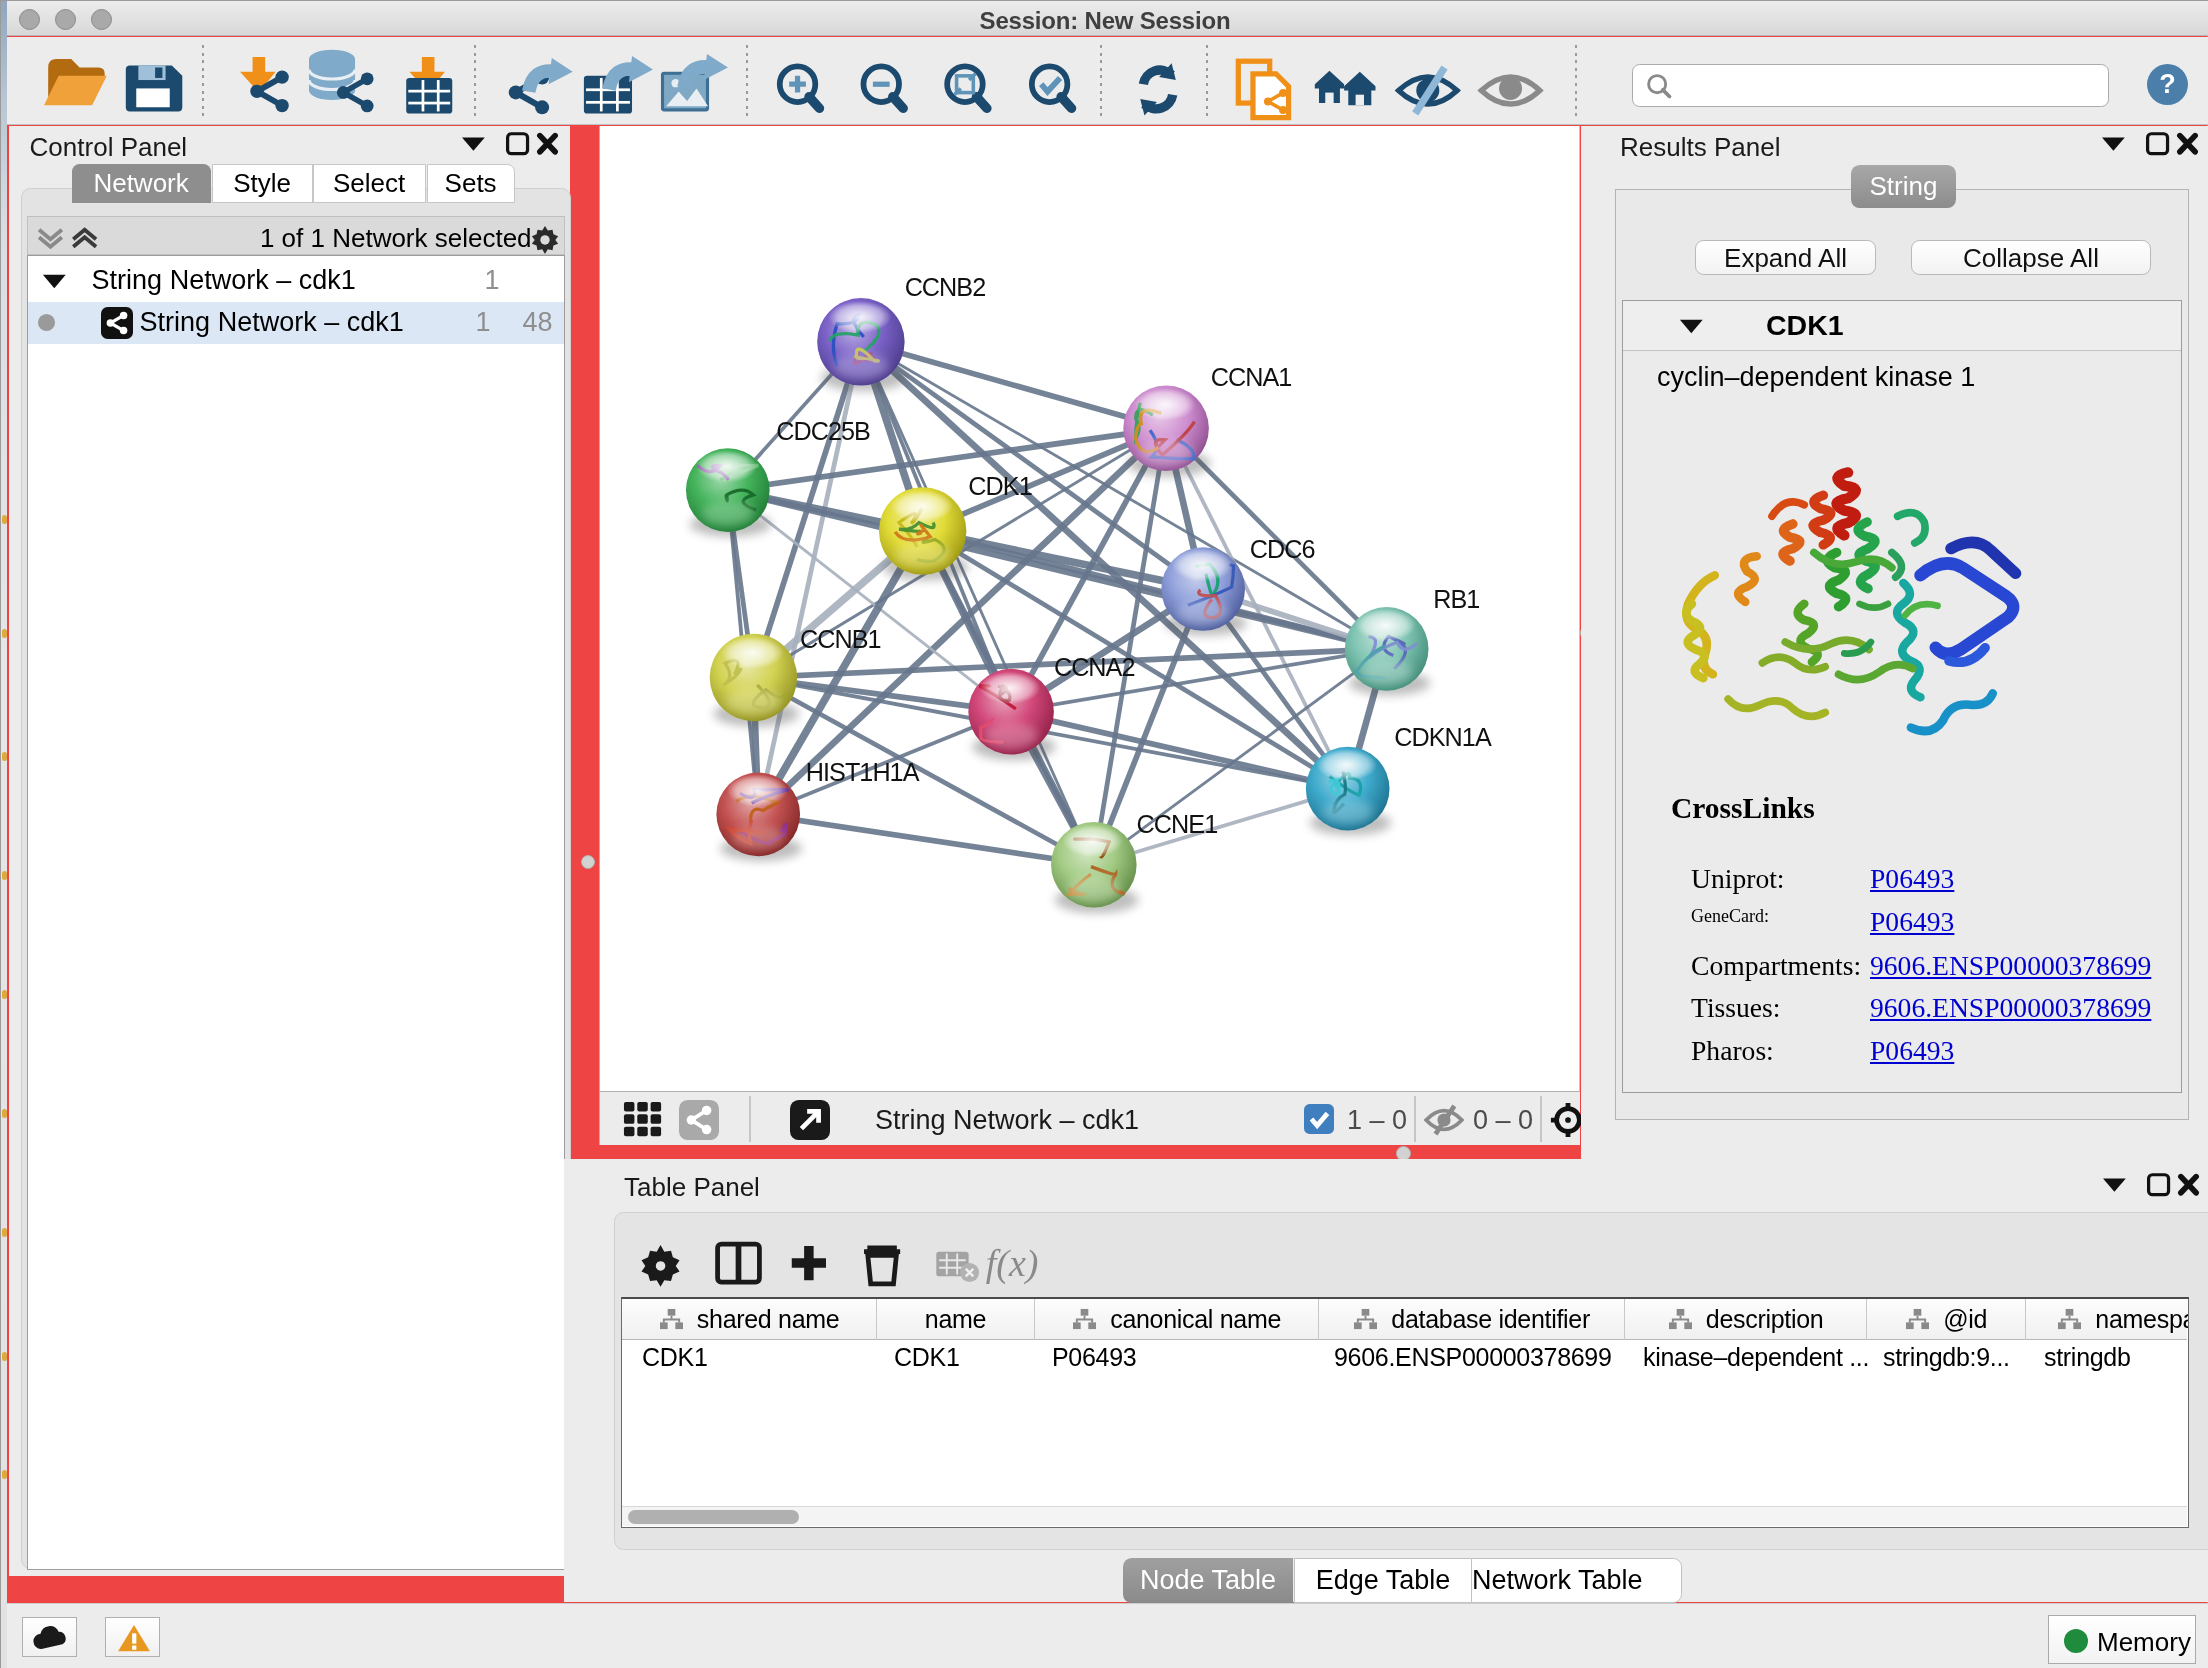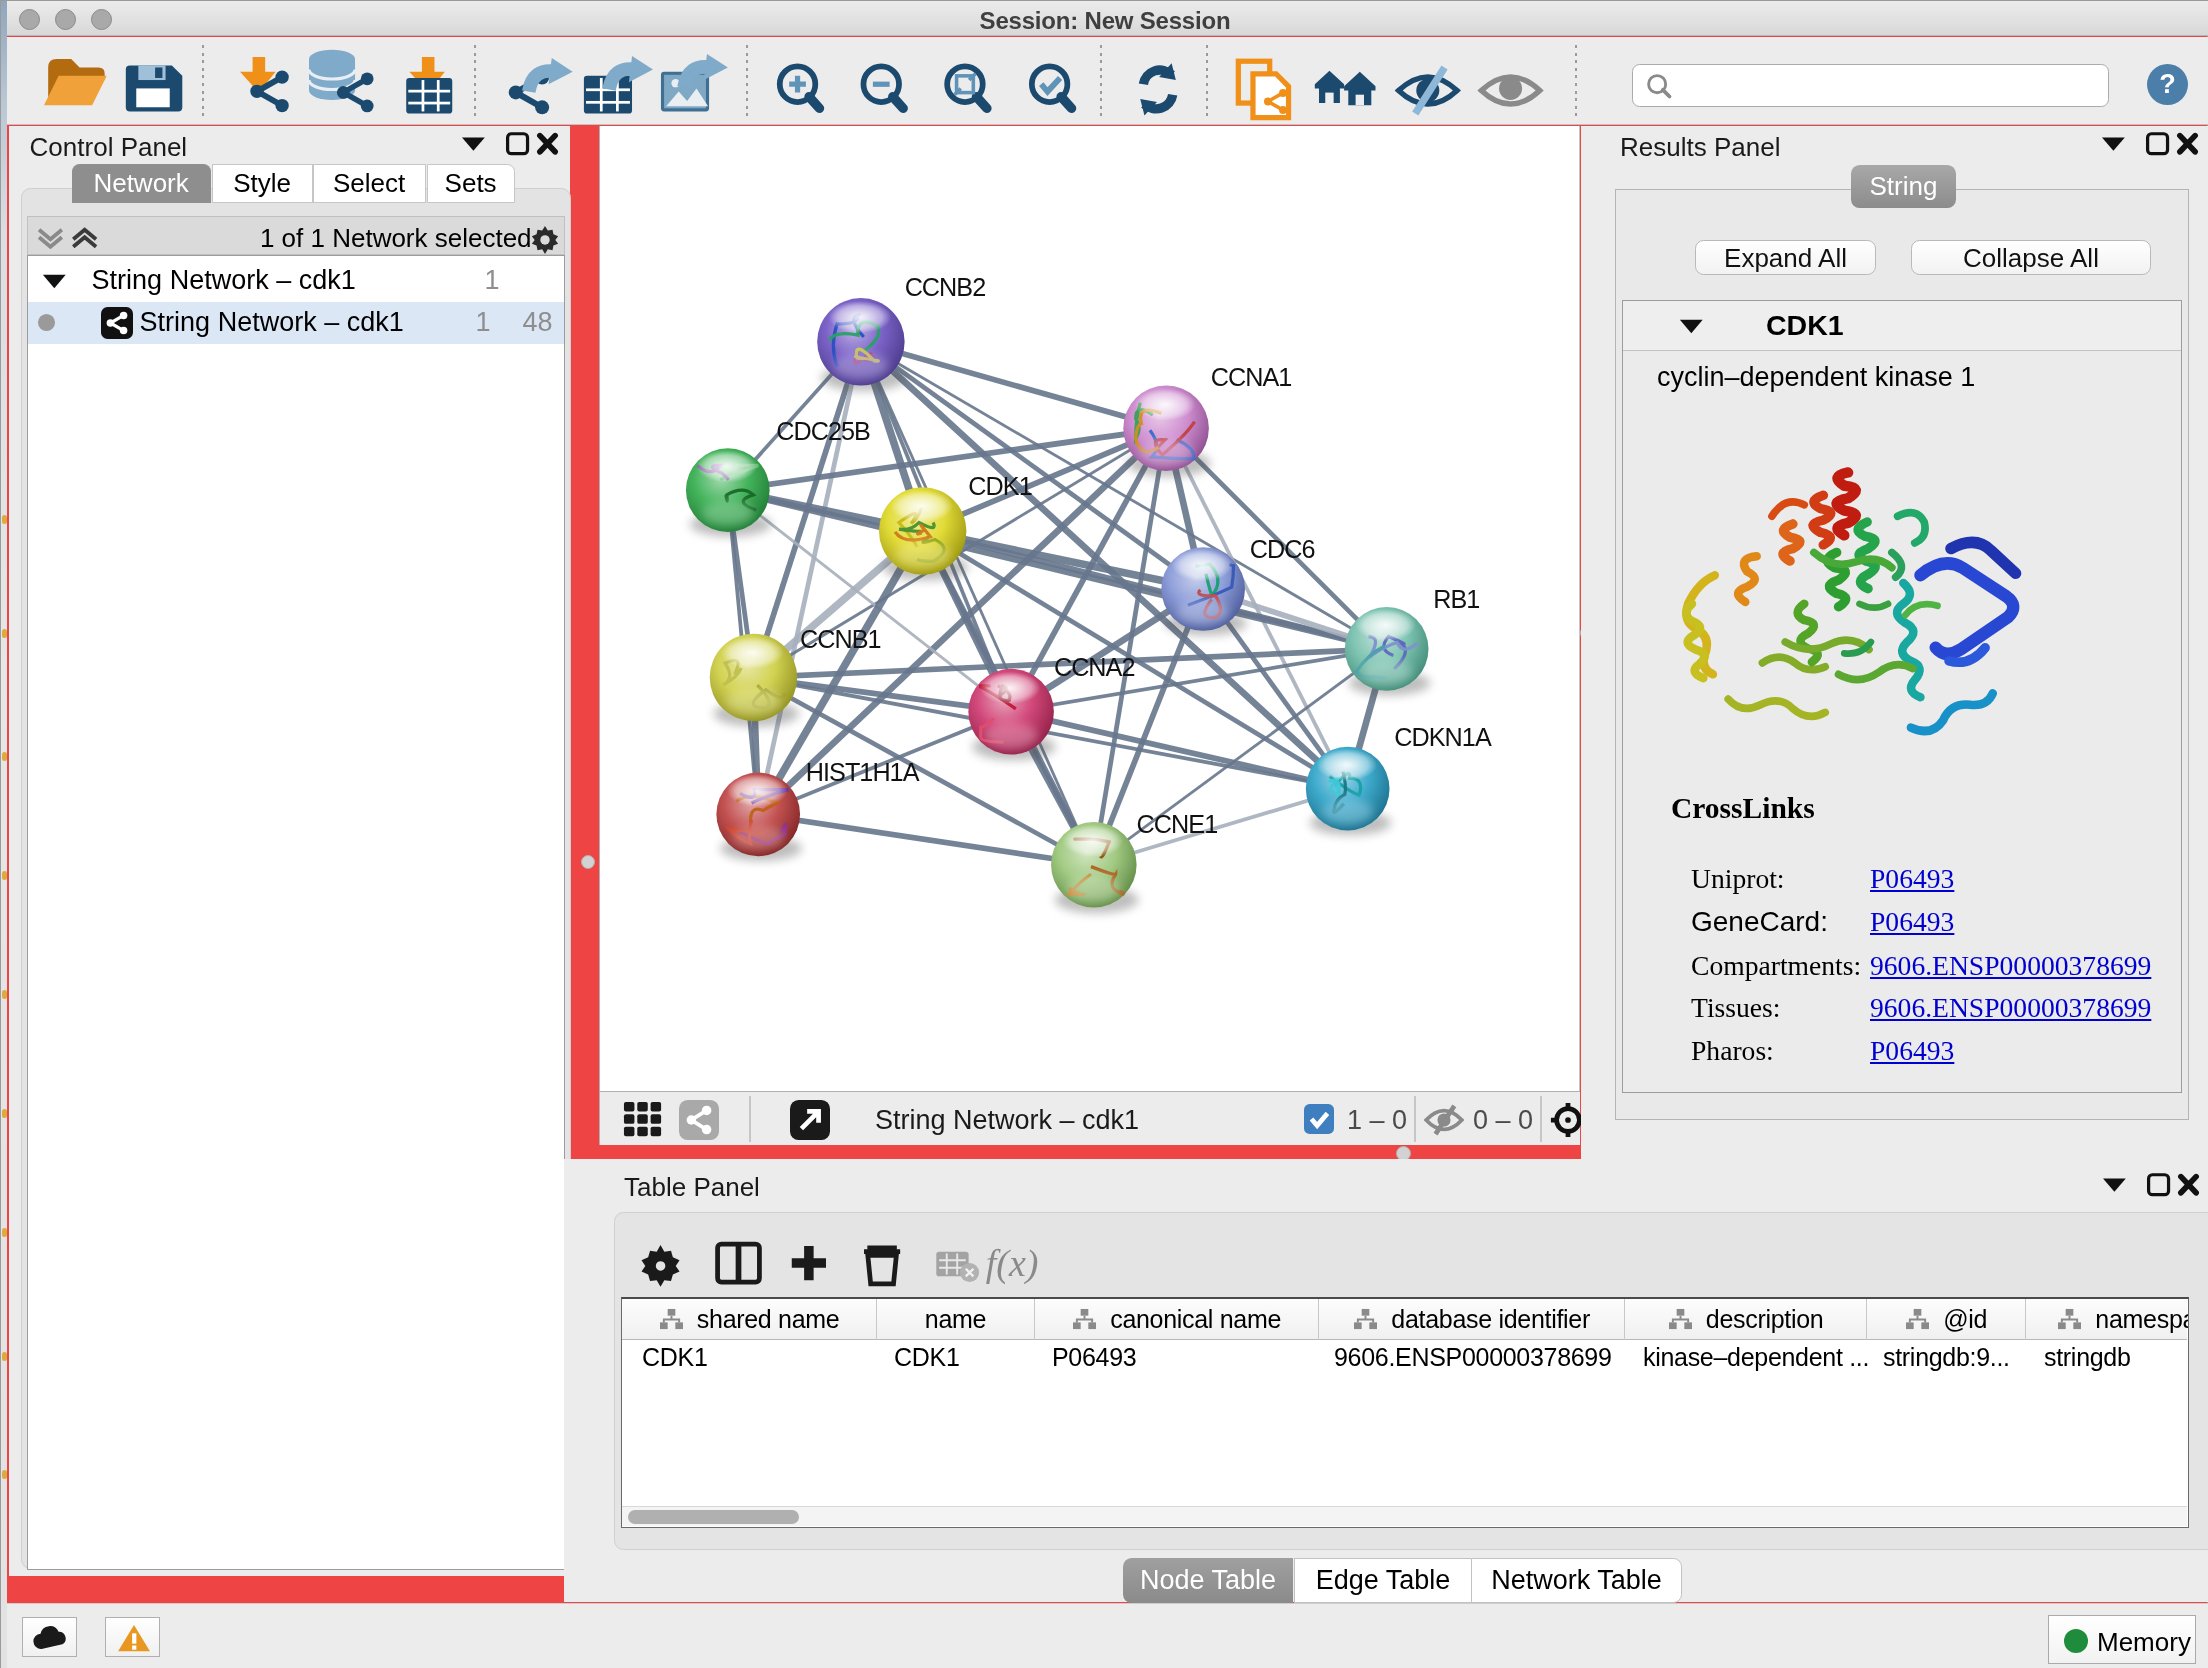--- a/index.html
+++ b/index.html
@@ -495,21 +495,21 @@
 <path d="M150 96 q20 18 44 10 q22 -8 38 6" stroke="#48a838" stroke-width="8"></path>
 <path d="M120 190 q24 14 48 2 q22 -10 40 6" stroke="#78aa2c" stroke-width="8"></path>
 <path d="M176 224 q22 12 42 -2 q18 -14 36 -4" stroke="#5aa832" stroke-width="8"></path>
 <path d="M232 96 q18 14 4 26" stroke="#2aa05c" stroke-width="8"></path>
 <path d="M210 190 q-10 14 -28 12" stroke="#2a9c50" stroke-width="7"></path>
 </g>
           </svg></div>
   <div class="abs" style="left:48px;top:491px;font-size:29.5px;font-weight:bold;font-family:'Liberation Serif',serif">CrossLinks</div>
   <div class="abs" style="left:68px;top:562px;font-size:27.6px;font-family:'Liberation Serif',serif">Uniprot:</div>
         <div class="abs" style="left:247px;top:562px;font-size:27.6px;font-family:'Liberation Serif',serif;color:#0000d0;text-decoration:underline">P06493</div>
-        <div class="abs" style="left:68px;top:605px;font-size:28px;font-family:Liberation Sans, sans-serif">GeneCard:</div>
+        <div class="abs" style="left:68px;top:605px;font-size:18px;font-family:Liberation Serif, serif">GeneCard:</div>
         <div class="abs" style="left:247px;top:605px;font-size:27.6px;font-family:'Liberation Serif',serif;color:#0000d0;text-decoration:underline">P06493</div>
         <div class="abs" style="left:68px;top:649px;font-size:27.6px;font-family:'Liberation Serif',serif">Compartments:</div>
         <div class="abs" style="left:247px;top:649px;font-size:27.6px;font-family:'Liberation Serif',serif;color:#0000d0;text-decoration:underline">9606.ENSP00000378699</div>
         <div class="abs" style="left:68px;top:691px;font-size:27.6px;font-family:'Liberation Serif',serif">Tissues:</div>
         <div class="abs" style="left:247px;top:691px;font-size:27.6px;font-family:'Liberation Serif',serif;color:#0000d0;text-decoration:underline">9606.ENSP00000378699</div>
         <div class="abs" style="left:68px;top:734px;font-size:27.6px;font-family:'Liberation Serif',serif">Pharos:</div>
         <div class="abs" style="left:247px;top:734px;font-size:27.6px;font-family:'Liberation Serif',serif;color:#0000d0;text-decoration:underline">P06493</div>
 </div>
 </div>
     <div class="abs" style="left:563px;top:1158px;width:1645px;height:443px;background:#ececec">
@@ -583,21 +583,21 @@
         <div class="abs" style="left:712px;top:44px;font-size:25px;letter-spacing:-0.3px;white-space:nowrap">9606.ENSP00000378699</div>
         <div class="abs" style="left:1021px;top:44px;font-size:25px;letter-spacing:-0.3px;white-space:nowrap">kinase–dependent ...</div>
         <div class="abs" style="left:1261px;top:44px;font-size:25px;letter-spacing:-0.3px;white-space:nowrap">stringdb:9...</div>
         <div class="abs" style="left:1422px;top:44px;font-size:25px;letter-spacing:-0.3px;white-space:nowrap">stringdb</div>
 <div class="abs" style="left:0px;top:207px;width:1565px;height:20px;background:#f4f4f4;border-top:1px solid #d8d8d8">
           <div class="abs" style="left:5.7px;top:2.9px;width:171px;height:14.3px;border-radius:7.6px;background:#b0b0b0"></div>
         </div>
 </div>
 <div class="abs" style="left:559px;top:399px;width:170px;height:45px;background:linear-gradient(#a0a0a0,#8a8a8a);border-radius:8.6px 0 0 8.6px;color:#fff;font-size:27px;text-align:center;line-height:45px">Node Table</div>
 <div class="abs" style="left:730px;top:399px;width:178px;height:45px;background:#fff;border:1px solid #c2c2c2;font-size:27px;text-align:center;line-height:43px">Edge Table</div>
-<div class="abs" style="left:907px;top:399px;width:211px;height:45px;background:#fff;border:1px solid #c2c2c2;border-radius:0 8.6px 8.6px 0;font-size:27px;text-align:center;line-height:43px">Network Table</div>
+<div class="abs" style="left:907px;top:399px;width:211px;height:45px;background:#fff;border:1px solid #c2c2c2;border-radius:0 8.6px 8.6px 0;font-size:27px;line-height:43px">Network Table</div>
 </div>
     <div class="abs" style="left:0;top:1602px;width:2208px;height:67px;background:#ececec;border-top:1px solid #cdcdcd">
 <div class="abs" style="left:21px;top:13.3px;width:55px;height:40px;background:linear-gradient(#fff,#f0f0f0);border:1px solid #b0b0b0">
 <svg style="position:absolute;left:8.6px;top:7.6px" width="38" height="25" viewBox="0 0 40 26">
           <path d="M10 24 a8 8 0 0 1 -1 -16 a10 10 0 0 1 19 -2 a7 7 0 0 1 4 13 z" fill="#1a1a1a"></path>
         </svg>
       </div>
 <div class="abs" style="left:104px;top:13.3px;width:55px;height:40px;background:linear-gradient(#fff,#f0f0f0);border:1px solid #b0b0b0">
 <svg style="position:absolute;left:10.5px;top:4.8px" width="34" height="30" viewBox="0 0 36 32">
           <path d="M18 2 L35 30 H1 Z" fill="#e89820"></path>

